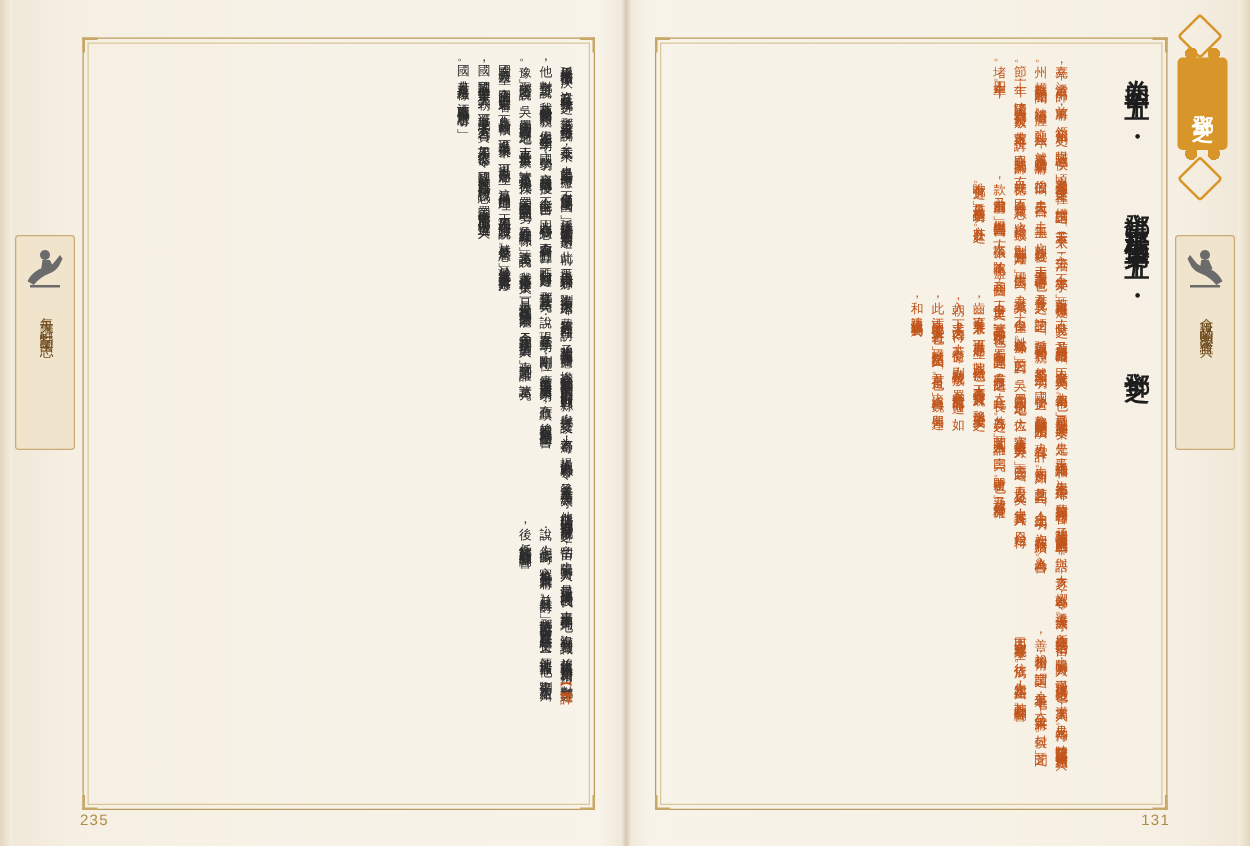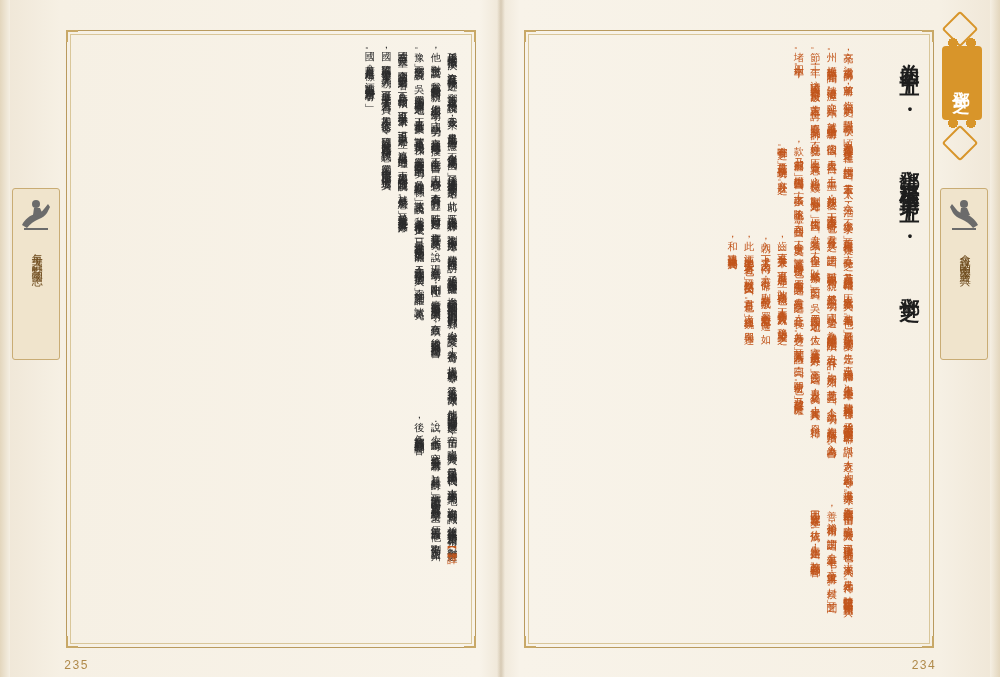--- a/index.html
+++ b/index.html
@@ -123,22 +123,22 @@
     top:56px;
     writing-mode:vertical-rl;text-orientation:upright;
     font-size:11px;color:#6d4a1c;letter-spacing:3px;line-height:1.5;
   }
   .horse{
     position:absolute;left:50%;transform:translateX(-50%);top:6px;
     width:40px;height:42px;
   }
   
   .pagenum{
-    position:absolute;bottom:4px;font-size:12px;color:#b08a4a;
-    font-family:Liberation Mono, monospace;letter-spacing:1px;
+    position:absolute;bottom:14px;font-size:12px;color:#b08a4a;
+    font-family:Liberation Sans, sans-serif;letter-spacing:1px;
   }
   .pagenum.left{left:64px;}
   .pagenum.right{right:64px;}
 </style>
 </head>
 <body>
 
 <div id="book">
 
   <div class="page-edge-l"></div>
@@ -205,15 +205,15 @@
         <path d="M34 30c-3-6-8-10-14-11-3-1-6-2-8-5l-4-5-2 3 3 6c2 3 5 5 8 6 5 2 9 5 12 9z"></path>
         <circle cx="20" cy="9" r="4"></circle>
         <path d="M17 13h6l3 7-5 2-5-2z"></path>
         <path d="M8 33h24v2H8z"></path>
       </g>
     </svg>
     <span class="m-txt">會說話的文學經典</span>
   </div>
 
   <div class="pagenum left">235</div>
-  <div class="pagenum right">234</div>
+  <div class="pagenum right">131</div>
 
 </div>
 
 </body></html>

